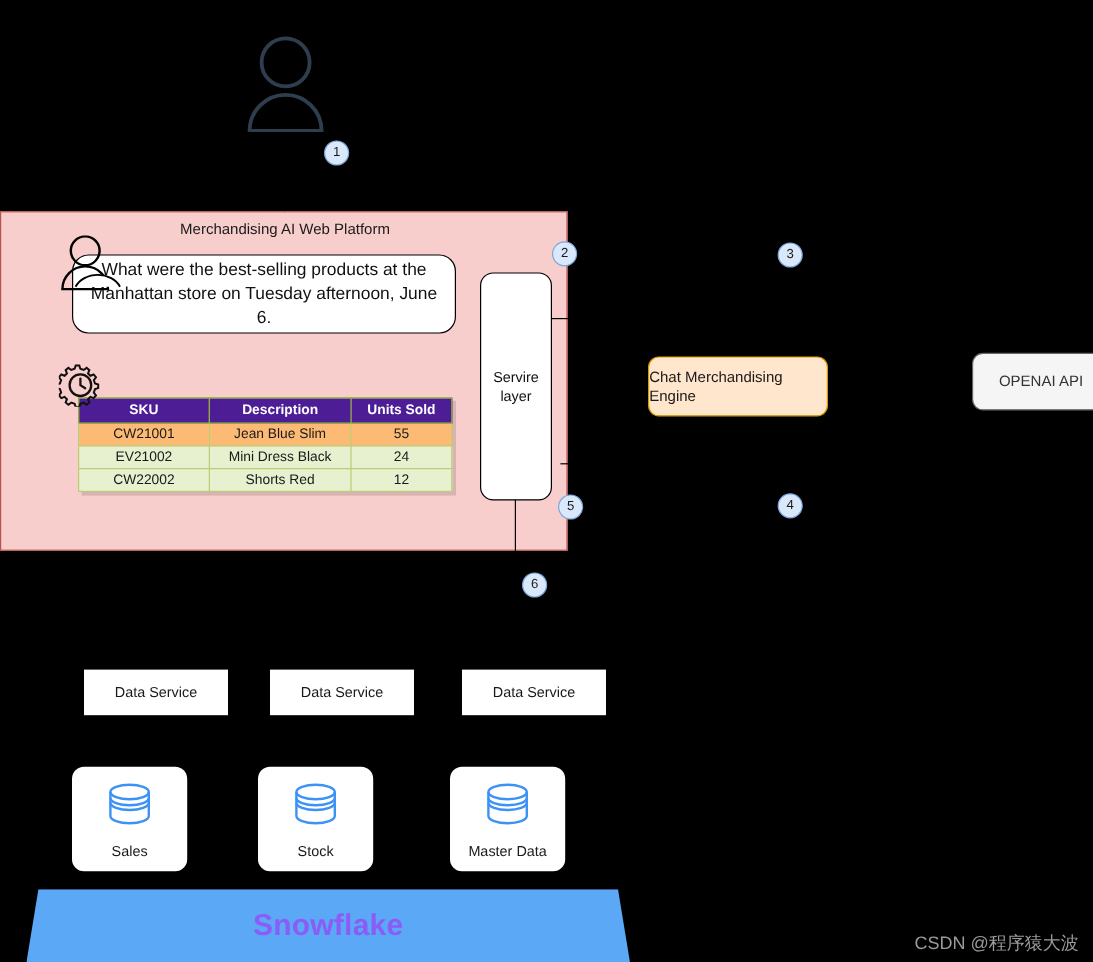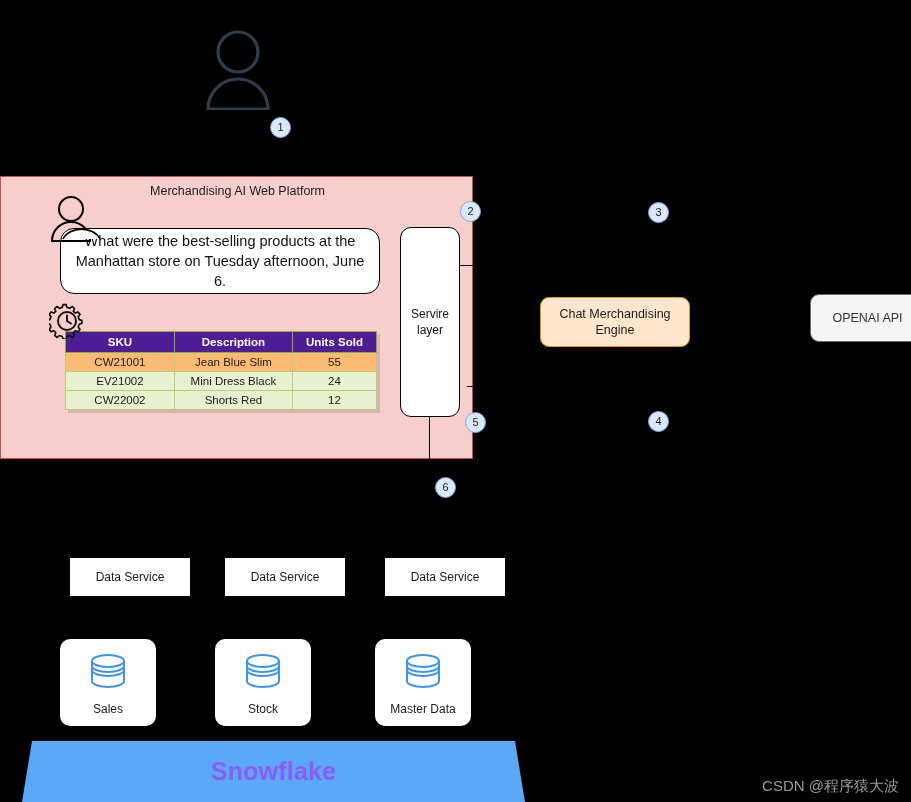--- a/index.html
+++ b/index.html
@@ -48,21 +48,21 @@
   }
   #platform-title {
     left: 0; top: 7px; width: 473px;
     text-align: center;
     font-size: 12.5px;
     color: #1a1a1a;
   }
 
   
   #bubble {
-    left: 60px; top: 228px;
+    left: 60px; top: 212px;
     width: 320px; height: 66px;
     background: #ffffff;
     border: 1.6px solid #000000;
     border-radius: 14px;
     box-sizing: border-box;
     display: flex;
     align-items: center;
     justify-content: center;
     text-align: center;
     font-size: 14.5px;
@@ -121,21 +121,21 @@
   #chat-engine {
     left: 540px; top: 297px;
     width: 150px; height: 50px;
     background: #ffe6cc;
     border: 1.6px solid #d79b00;
     border-radius: 9px;
     box-sizing: border-box;
     display: flex;
     align-items: center;
     justify-content: center;
-    text-align: center;
+    text-align: left;
     font-size: 12.5px;
     line-height: 16px;
     color: #1a1a1a;
     z-index: 20;
   }
 
   
   #openai-api {
     left: 810px; top: 294px;
     width: 115px; height: 48px;

